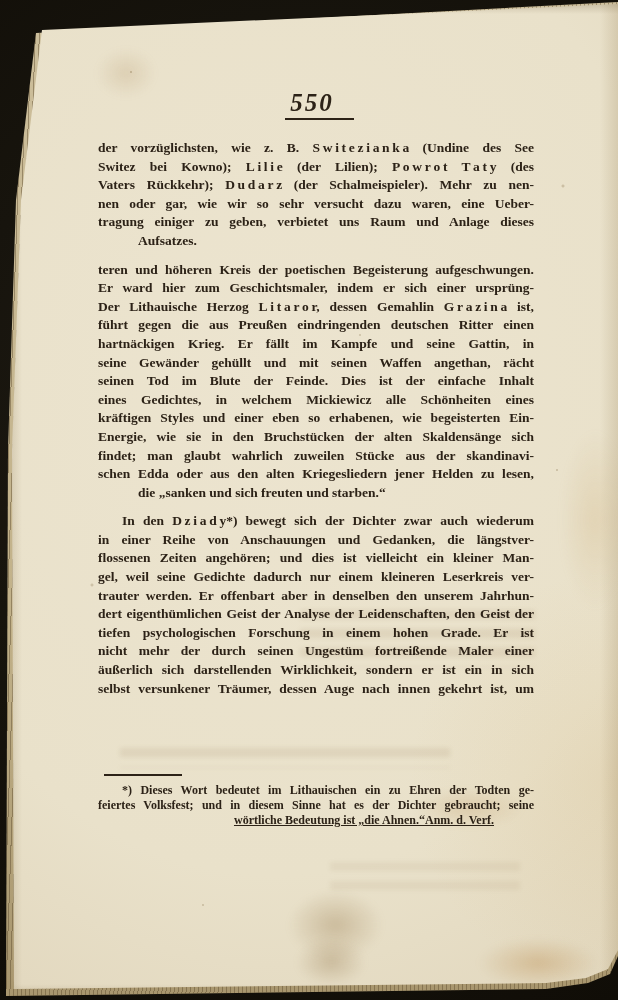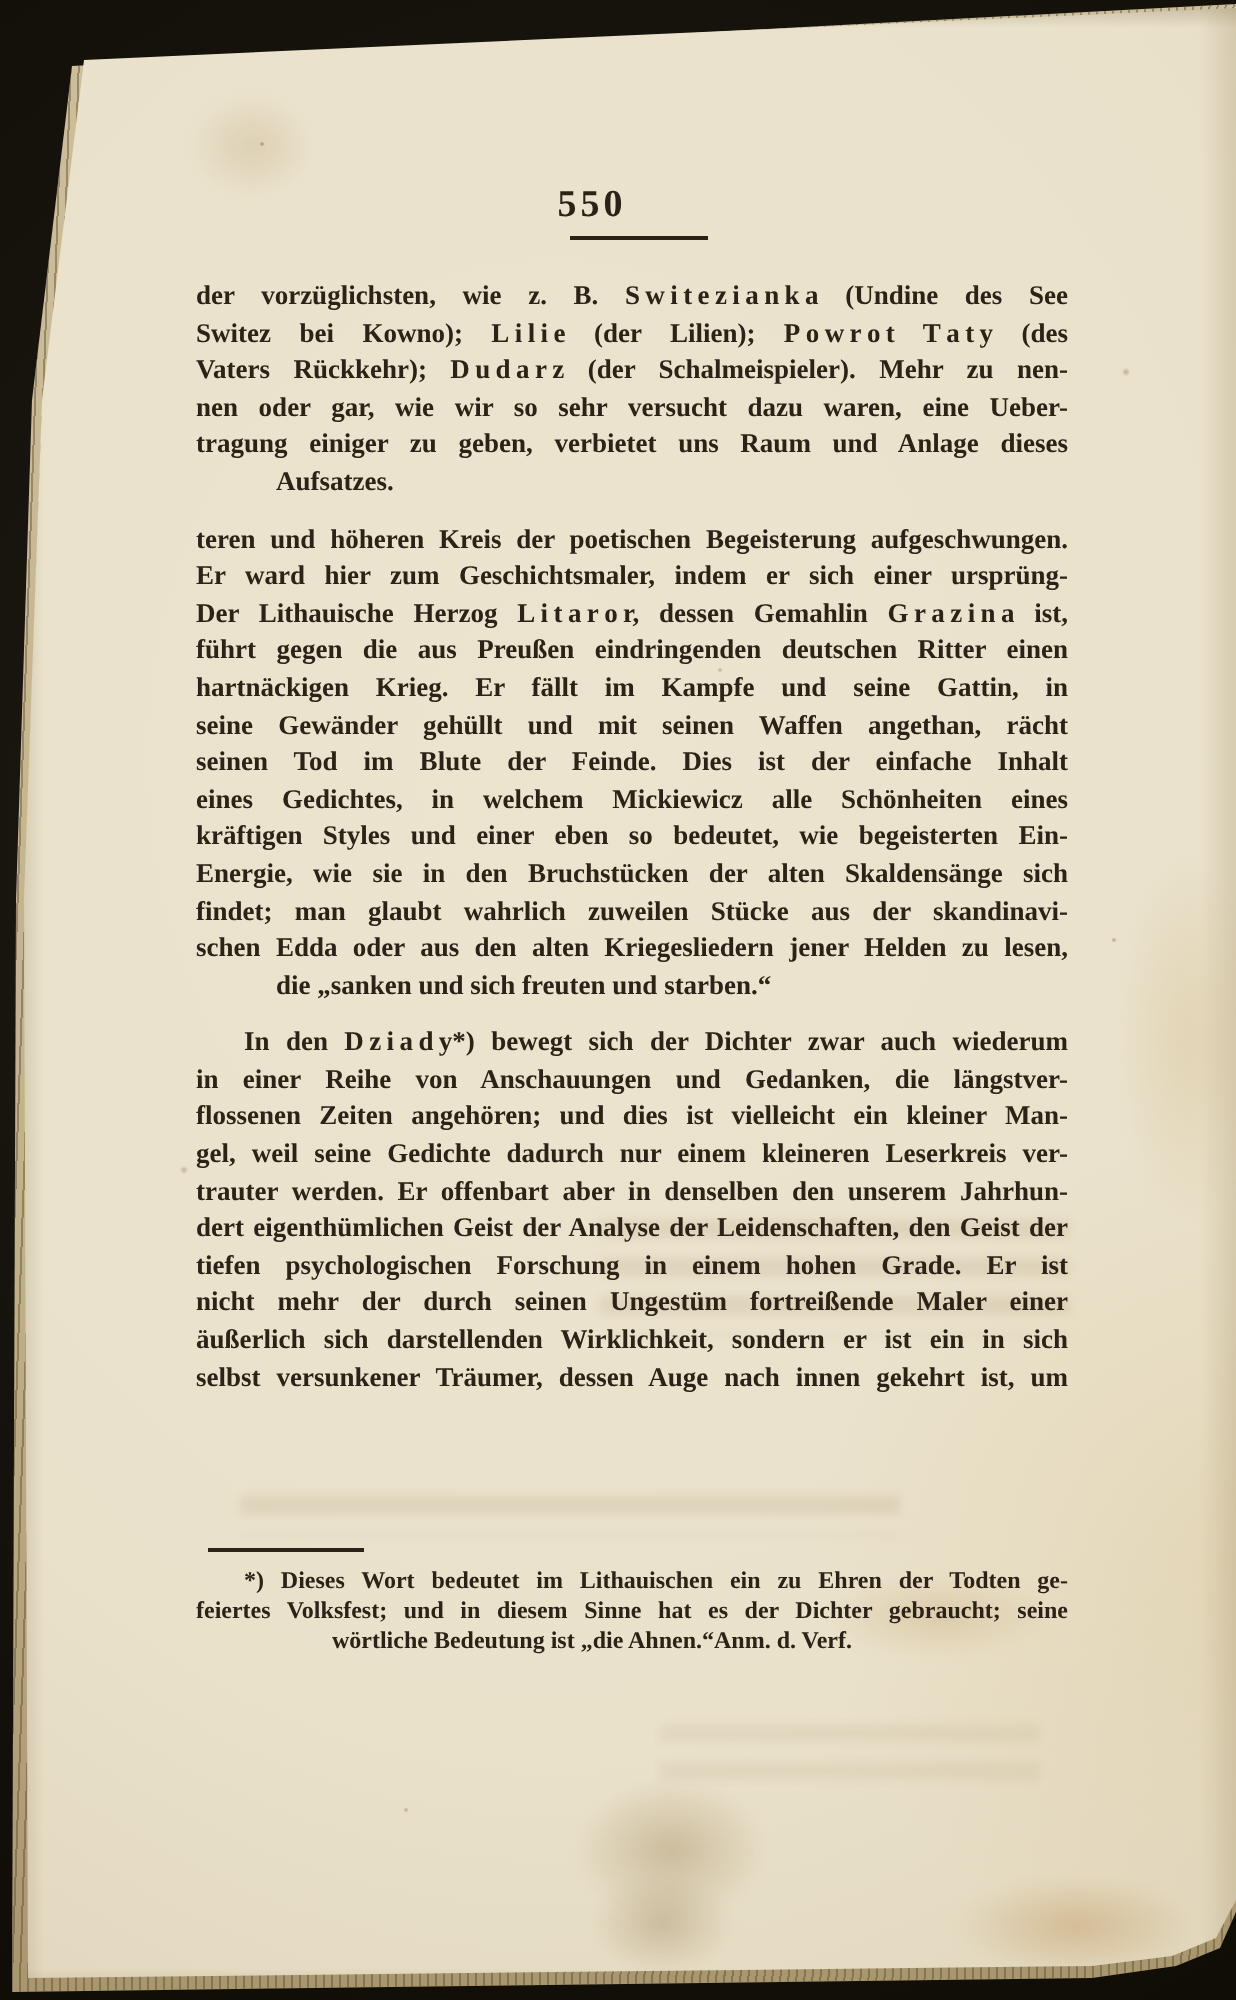--- a/index.html
+++ b/index.html
@@ -59,43 +59,43 @@
   
   .ghost{position:absolute;pointer-events:none;filter:blur(2px);background:
       repeating-linear-gradient(to bottom, rgba(146,118,76,.12) 0 9px, rgba(0,0,0,0) 9px 19px);}
   .g1{left:300px;top:610px;width:235px;height:58px;}
   .g2{left:120px;top:748px;width:330px;height:20px;}
   .g3{left:330px;top:862px;width:190px;height:38px;opacity:.7;}
 
   .content{position:absolute;inset:0;color:#2c2217;}
 
   .pagenum{
-    position:absolute;top:92px;left:296px;transform:translateX(-50%);
-    font-size:19px;font-weight:bold;letter-spacing:2px;line-height:22px;
+    position:absolute;top:92px;left:312px;transform:translateX(-50%);
+    font-size:25px;font-weight:bold;letter-spacing:2px;line-height:22px;font-style:italic;
   }
   .pagenum-rule{position:absolute;top:118px;left:285px;width:69px;height:2px;background:#2c2217;}
 
   .body-text{
     position:absolute;left:98px;top:139px;width:436px;
     font-size:13.5px;font-weight:bold;line-height:18.6px;
   }
   .para + .para{margin-top:10px;}
   .line{
     text-align:justify;text-align-last:justify;
     white-space:nowrap;transform-origin:left center;
   }
   .line.lastline{text-align-last:left;margin-left:40px;}
   .line.indent{text-indent:24px;}
 
   .fn-rule{position:absolute;left:104px;top:774px;width:78px;height:2px;background:#2c2217;}
   .footnote{
     position:absolute;left:98px;top:783px;width:436px;
     font-size:12px;font-weight:bold;line-height:15px;
   }
-  .fnrow{display:flex;justify-content:center;}
+  .fnrow{display:flex;justify-content:flex-end;text-decoration:underline;}
   .fnrow .fl{text-align-last:left;flex:0 1 auto;}
   .fn-attr{margin-right:40px;white-space:nowrap;}
 </style>
 </head>
 <body>
 
 <div class="scene">
   <div class="edge-stack"></div>
 
   <div class="paper">
@@ -127,21 +127,21 @@
           </div>
           <div class="para">
             <div class="line">teren und höheren Kreis der poetischen Begeisterung aufgeschwungen.</div>
             <div class="line">Er ward hier zum Geschichtsmaler, indem er sich einer ursprüng-</div>
             <div class="line">Der Lithauische Herzog L i t a r o r, dessen Gemahlin G r a z i n a ist,</div>
             <div class="line">führt gegen die aus Preußen eindringenden deutschen Ritter einen</div>
             <div class="line">hartnäckigen Krieg. Er fällt im Kampfe und seine Gattin, in</div>
             <div class="line">seine Gewänder gehüllt und mit seinen Waffen angethan, rächt</div>
             <div class="line">seinen Tod im Blute der Feinde. Dies ist der einfache Inhalt</div>
             <div class="line">eines Gedichtes, in welchem Mickiewicz alle Schönheiten eines</div>
-            <div class="line">kräftigen Styles und einer eben so bedeutet, wie begeisterten Ein-</div>
+            <div class="line">kräftigen Styles und einer eben so erhabenen, wie begeisterten Ein-</div>
             <div class="line">Energie, wie sie in den Bruchstücken der alten Skaldensänge sich</div>
             <div class="line">findet; man glaubt wahrlich zuweilen Stücke aus der skandinavi-</div>
             <div class="line">schen Edda oder aus den alten Kriegesliedern jener Helden zu lesen,</div>
             <div class="line lastline">die „sanken und sich freuten und starben.“</div>
           </div>
           <div class="para">
             <div class="line indent">In den D z i a d y*) bewegt sich der Dichter zwar auch wiederum</div>
             <div class="line">in einer Reihe von Anschauungen und Gedanken, die längstver-</div>
             <div class="line">flossenen Zeiten angehören; und dies ist vielleicht ein kleiner Man-</div>
             <div class="line">gel, weil seine Gedichte dadurch nur einem kleineren Leserkreis ver-</div>

